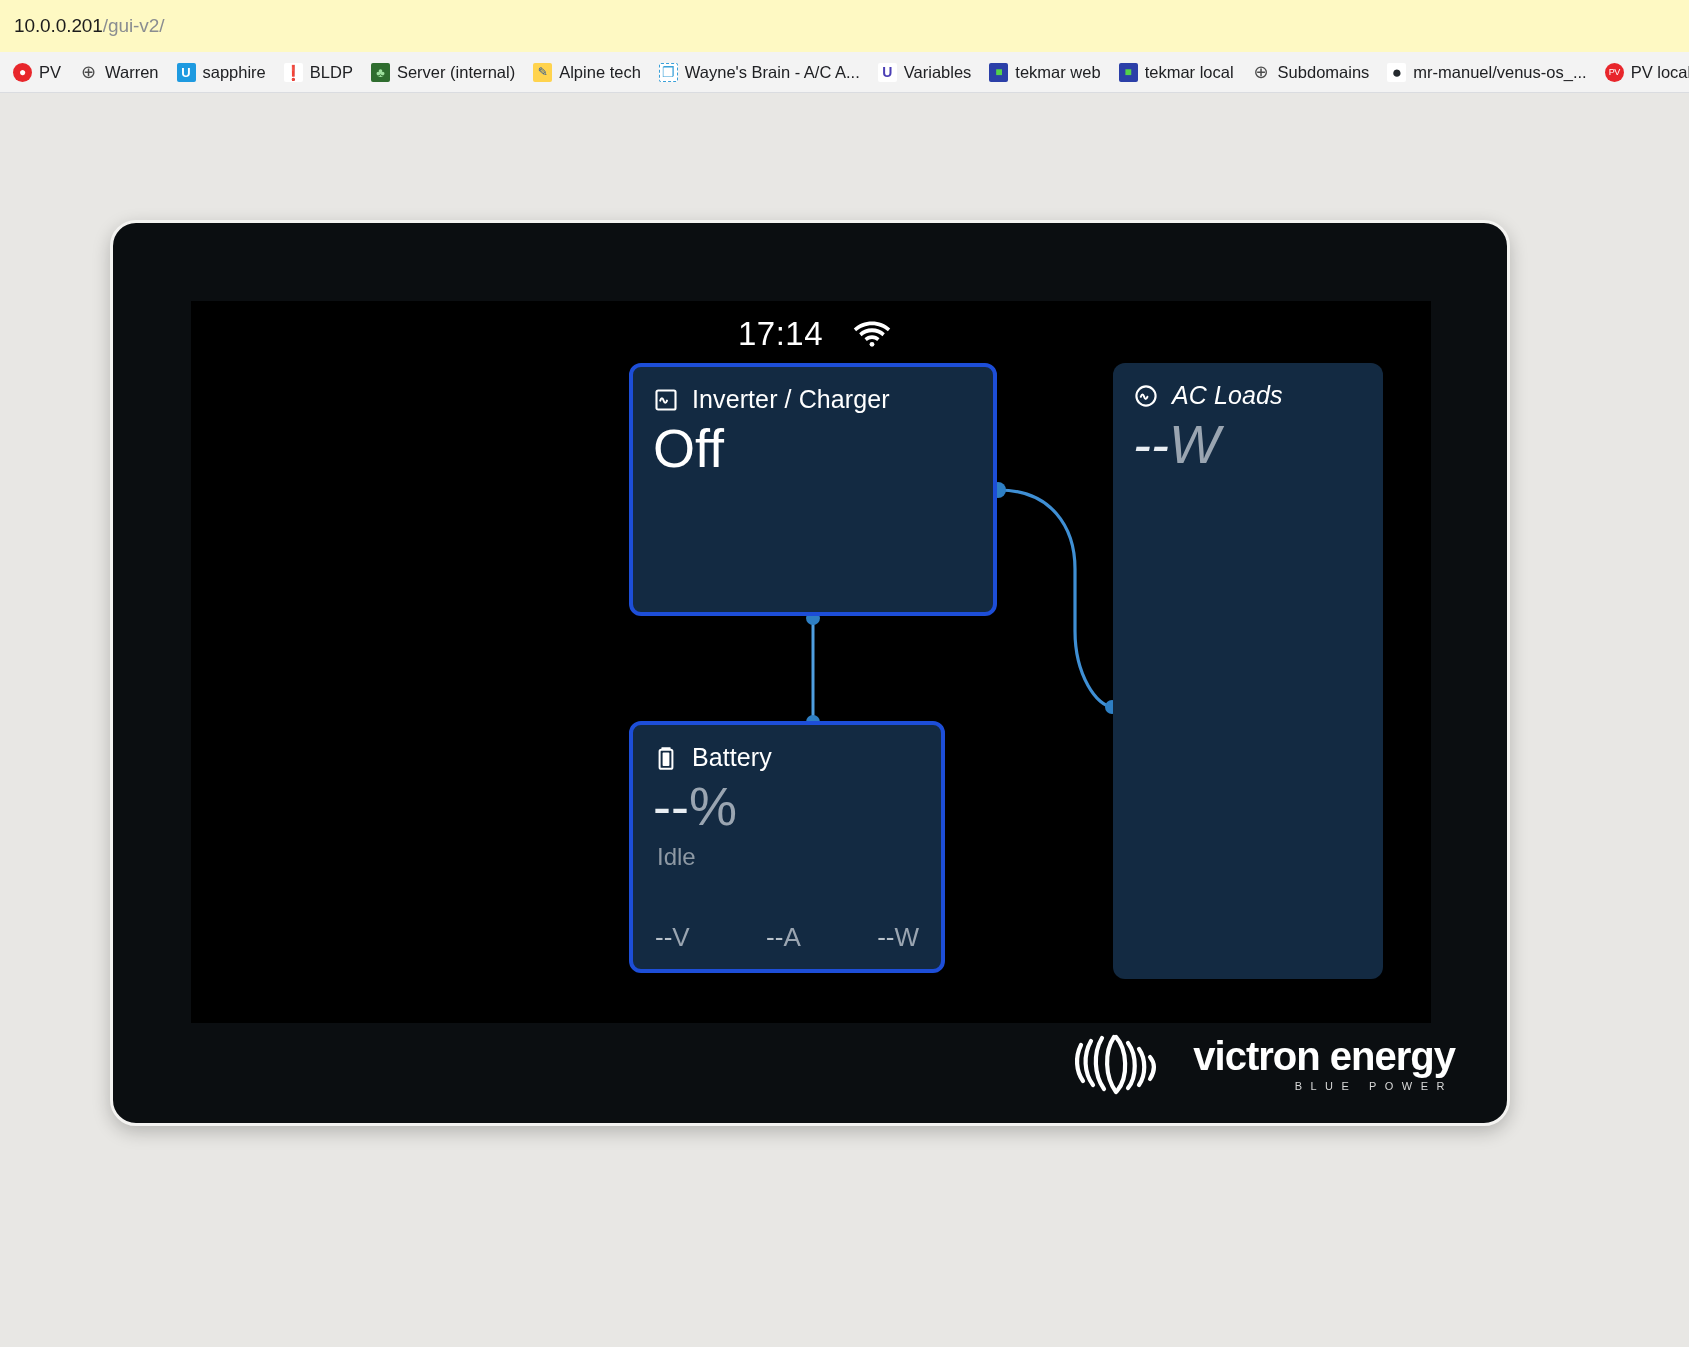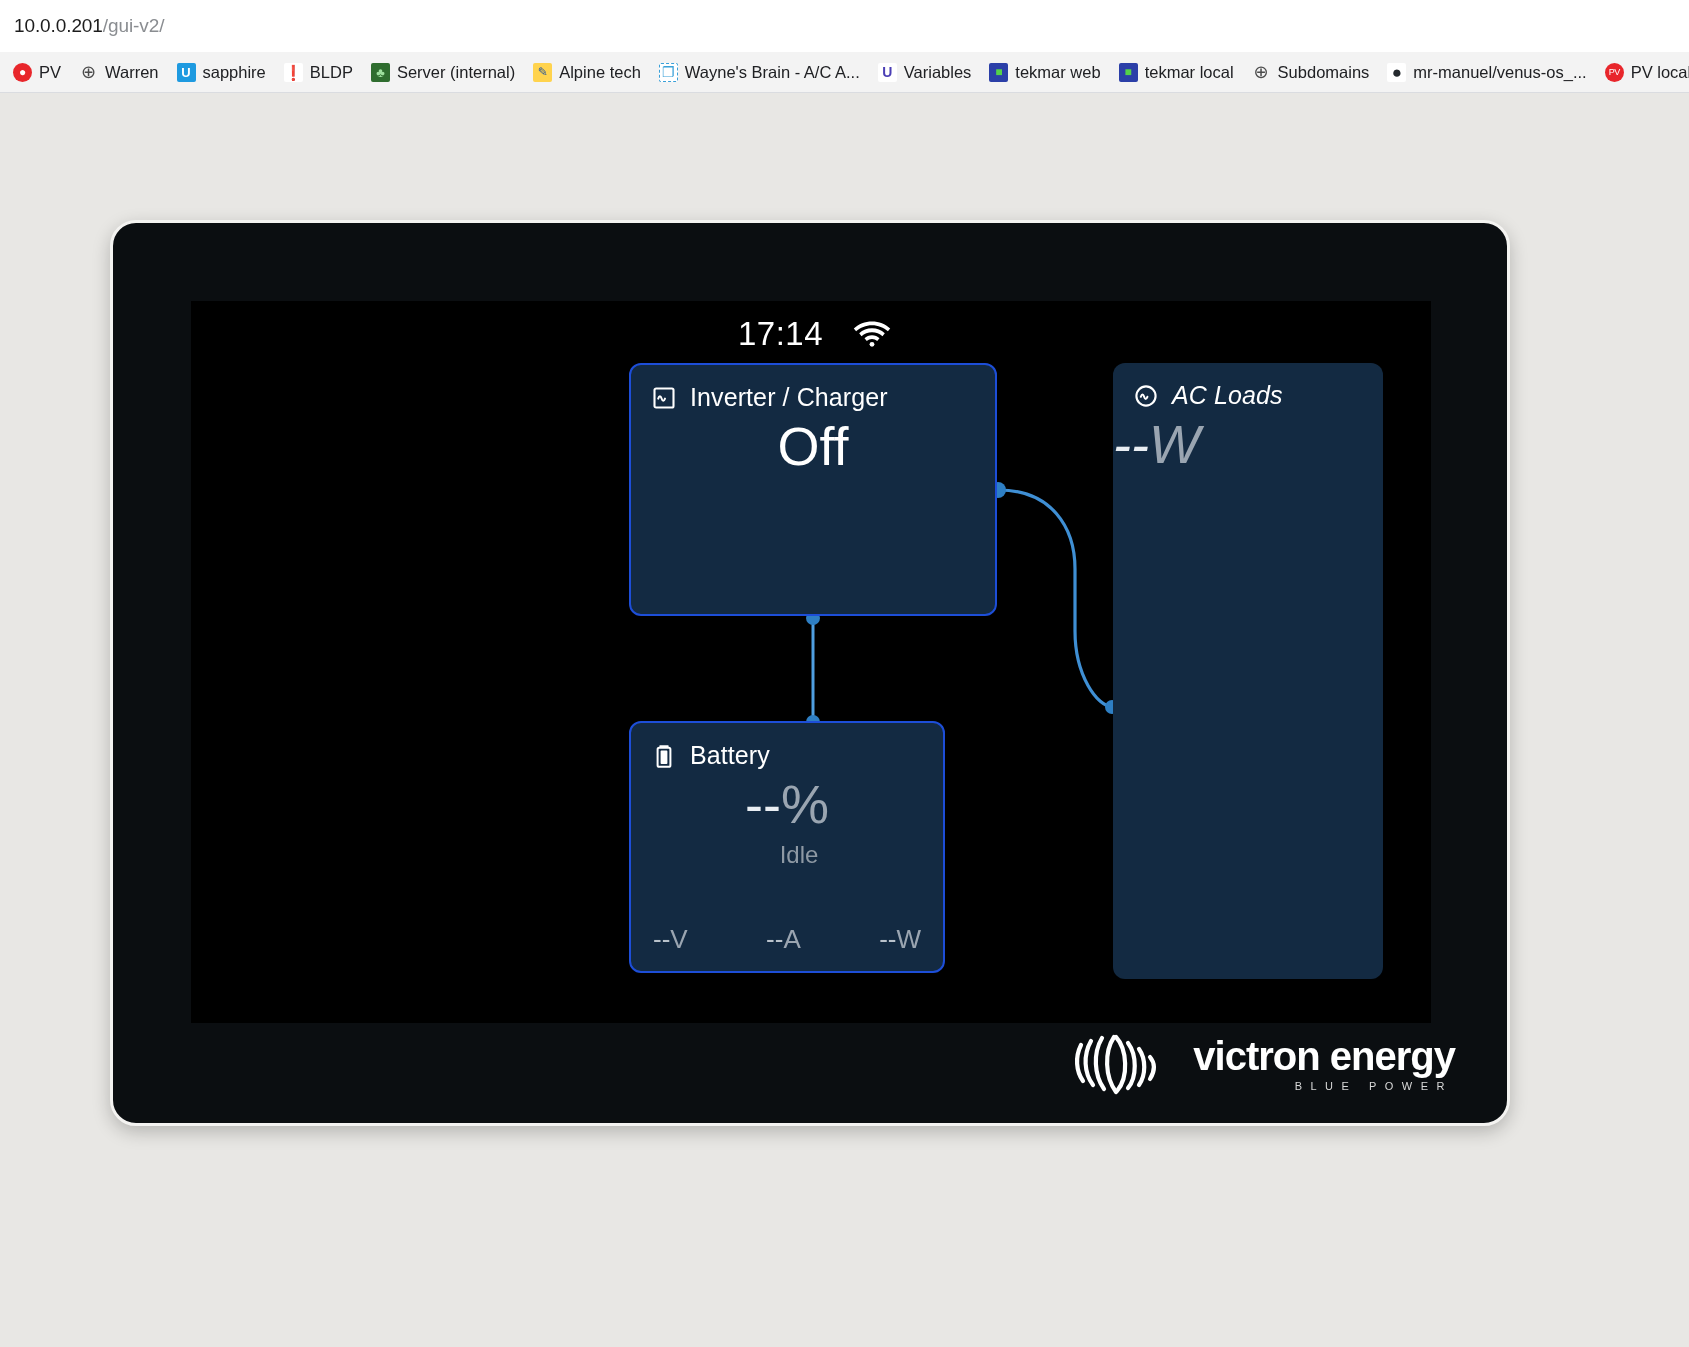--- a/index.html
+++ b/index.html
@@ -8,21 +8,21 @@
     width: 1689px;
     height: 1347px;
     overflow: hidden;
     background: #e8e7e4;
     font-family: "Liberation Sans", sans-serif;
   }
 
   
   .url-bar {
     height: 52px;
-    background: #ffffff;
+    background: #fef9c3;
     display: flex;
     align-items: center;
     padding-left: 14px;
     font-size: 19px;
     color: #202124;
     letter-spacing: -0.1px;
   }
   .url-host { color: #1c1c1c; }
   .url-path { color: #8a8d91; }
 
@@ -124,40 +124,41 @@
   }
   .wifi-icon { display: inline-block; width: 38px; height: 28px; }
 
   
   .card {
     position: absolute;
     background: #132a42;
     border-radius: 12px;
     color: #ffffff;
   }
-  .card-bordered { border: 2px solid #1d4ed8; text-align: center; }
+  .card-bordered { border: 4px solid #1d4ed8; }
 
   .card-head {
     display: flex;
     align-items: center;
     gap: 13px;
     padding: 18px 0 0 20px;
   }
   .card-head .hicon {
     width: 26px; height: 26px;
     display: inline-flex;
     align-items: center;
     justify-content: center;
   }
   .card-title {
     font-size: 25px;
     color: #ffffff;
     letter-spacing: 0.1px;
   }
   .big-value {
+    padding-left: 20px;
     margin-top: 6px;
     font-size: 54px;
     line-height: 1.06;
     color: #ffffff;
     font-weight: 400;
   }
   .big-value .unit {
     color: #9aa5b1;
   }
   .big-value .dashes {

